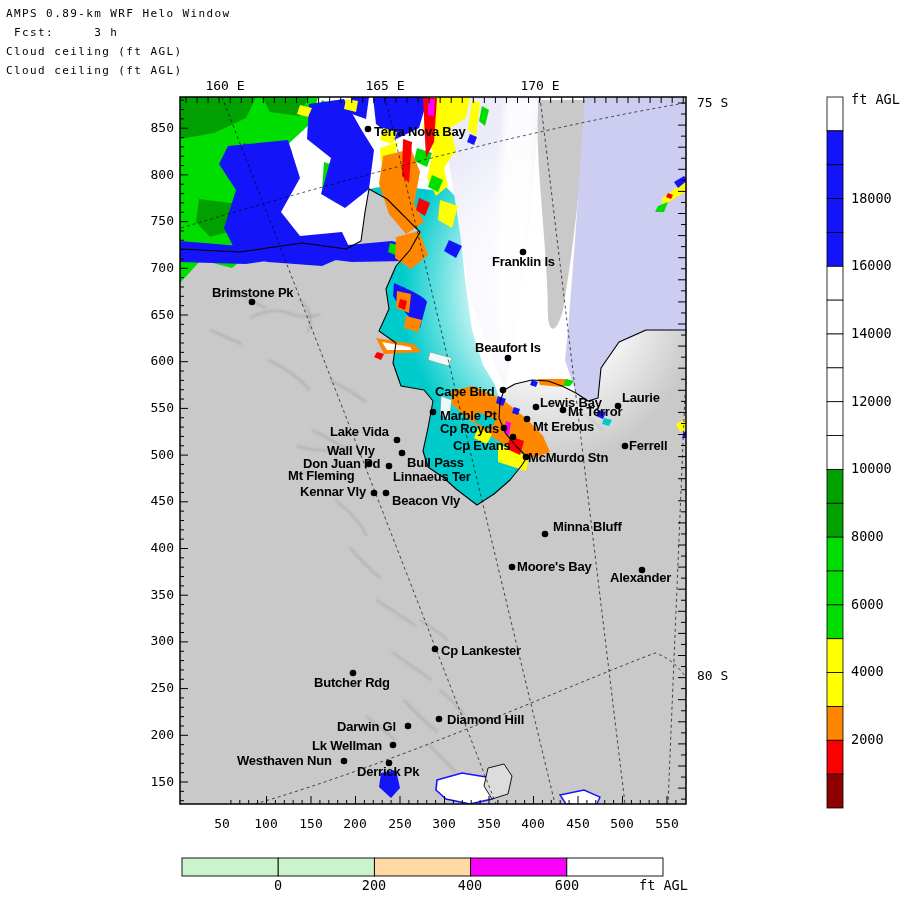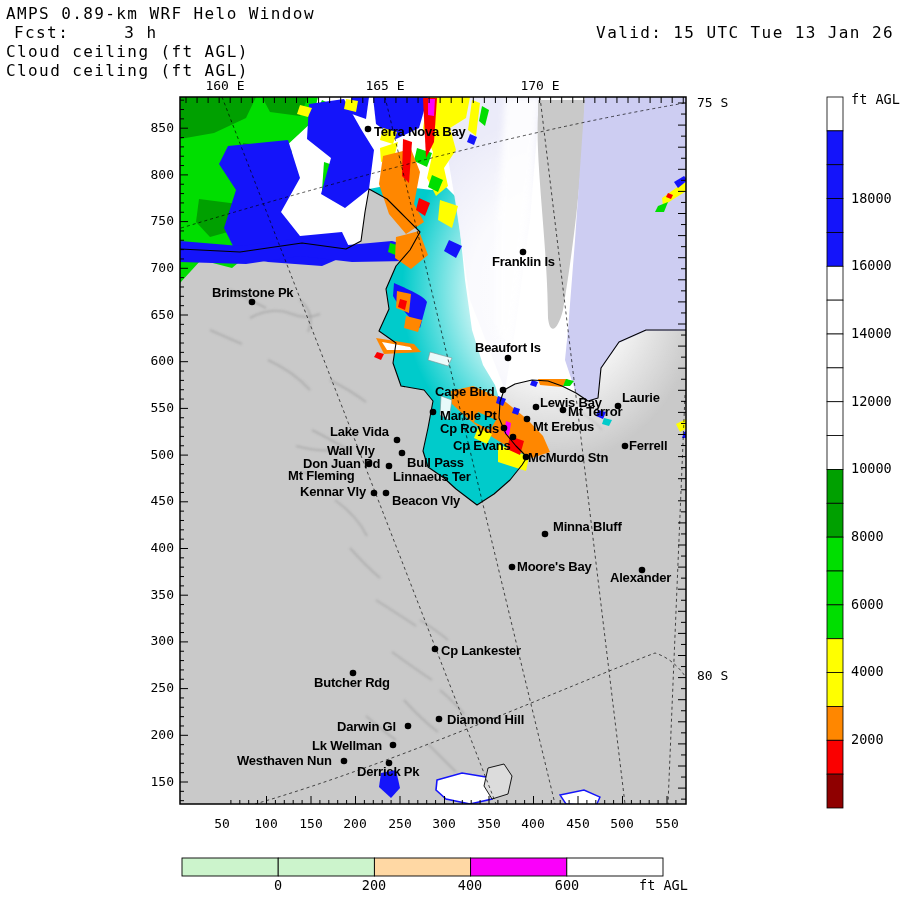--- a/index.html
+++ b/index.html
@@ -1,37 +1,36 @@
 <!DOCTYPE html>
 <html><head>
 <meta charset="utf-8">
 <style>
   html,body{margin:0;padding:0;background:#ffffff;}
   .page{position:relative;width:900px;height:900px;background:#fff;overflow:hidden;
         font-family:"DejaVu Sans Mono",monospace;color:#000;}
-  .hdr{position:absolute;white-space:pre;font-size:16px;line-height:19px;letter-spacing:1.4px;}
+  .hdr{position:absolute;white-space:pre;font-size:11px;line-height:19px;letter-spacing:1.4px;}
   .hdr-right{right:6px;text-align:right;}
   svg text{fill:#000;}
   .ax{font:13px "DejaVu Sans Mono",monospace;}
   .cbl{font:13.5px "DejaVu Sans Mono",monospace;}
   .stn{font:bold 13px "Liberation Sans",sans-serif;letter-spacing:-0.2px;}
   .grat{stroke:#000;stroke-width:0.8;stroke-dasharray:3 3;fill:none;opacity:.85;}
   .coast{stroke:#000;stroke-width:1.1;fill:none;stroke-linejoin:round;}
   .terr{stroke:#9a9a9a;stroke-width:2;fill:none;opacity:.5;}
 </style>
 </head>
 <body>
 
 <div class="page">
 
   <div class="hdr" style="left:6px;top:4px">AMPS 0.89-km WRF Helo Window</div>
   <div class="hdr" style="left:14px;top:23px">Fcst:     3 h</div>
   <div class="hdr" style="left:6px;top:42px">Cloud ceiling (ft AGL)</div>
   <div class="hdr" style="left:6px;top:61px">Cloud ceiling (ft AGL)</div>
-  <div class="hdr hdr-right" style="top:23px">Valid: 15 UTC Tue 13 Jan 26</div>
 
   <svg id="plot" width="900" height="900" viewBox="0 0 900 900">
     <defs>
       <clipPath id="mapclip">
           <rect x="180" y="97" width="506" height="707"></rect>
         </clipPath>
       <radialGradient id="fadeNE" cx="0.5" cy="0.5" r="0.5">
         <stop offset="0" stop-color="#ffffff" stop-opacity="0.95"></stop>
         <stop offset="0.55" stop-color="#ffffff" stop-opacity="0.75"></stop>
         <stop offset="1" stop-color="#ffffff" stop-opacity="0"></stop>

